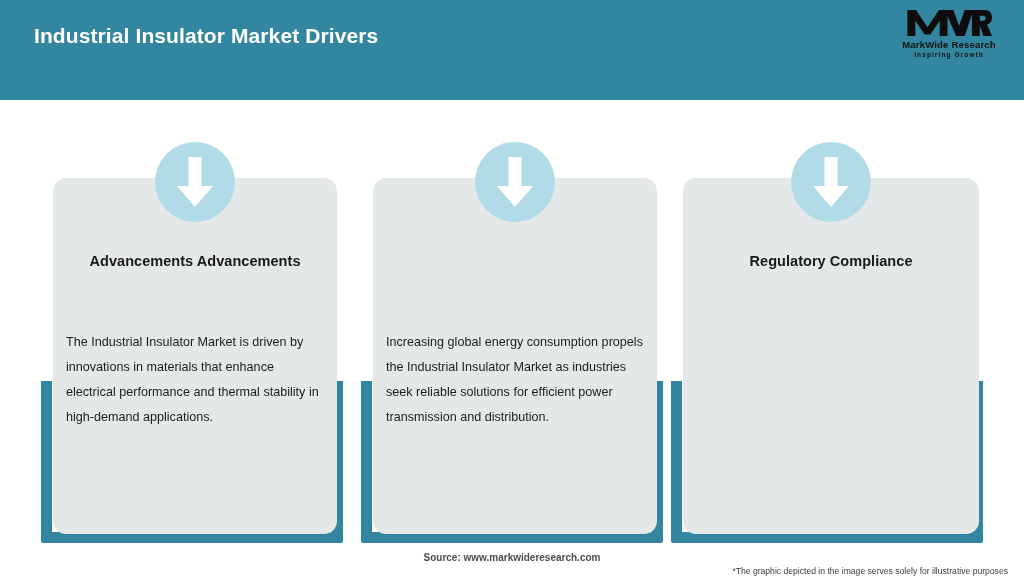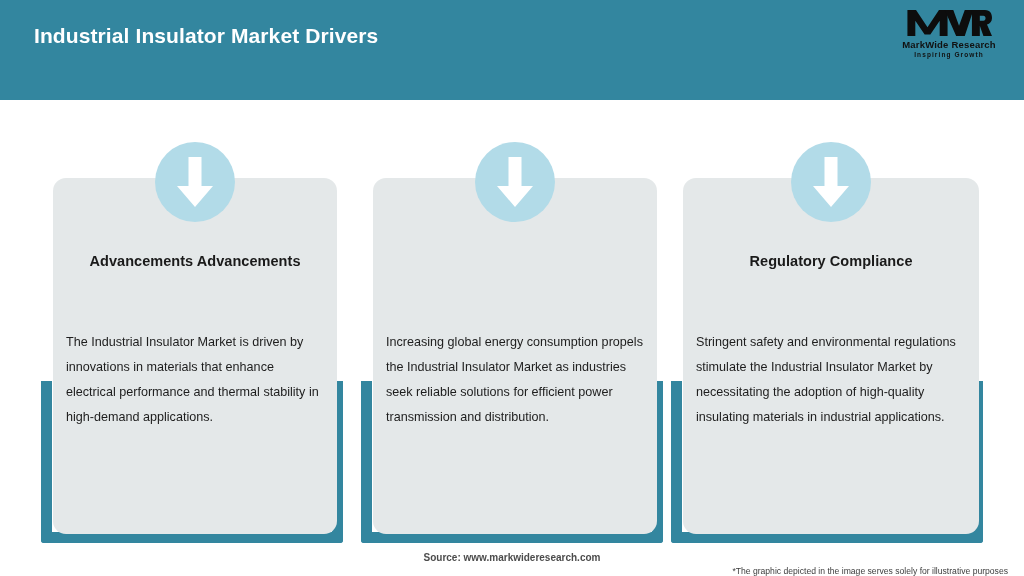--- a/index.html
+++ b/index.html
@@ -227,20 +227,19 @@
 
   <div class="card-slot slot-2">
     <div class="bracket"></div>
     <div class="card">
       <div class="card-icon">
         <svg viewBox="0 0 42 54">
           <path d="M14.5 2 L27.5 2 L27.5 31 L39 31 L21 52 L3 31 L14.5 31 Z" fill="#ffffff"></path>
         </svg>
       </div>
       <div class="card-title">Regulatory Compliance</div>
-      <div class="card-body">Stringent safety and environmental regulations stimulate the Industrial Insulator Market by necessitating the adoption of high-quality insulating materials in industrial applications.</div>
     </div>
   </div>
 
 </div>
 
 <div class="source-note">Source: www.markwideresearch.com</div>
 <div class="disclaimer">*The graphic depicted in the image serves solely for illustrative purposes</div>
 
 </body></html>

